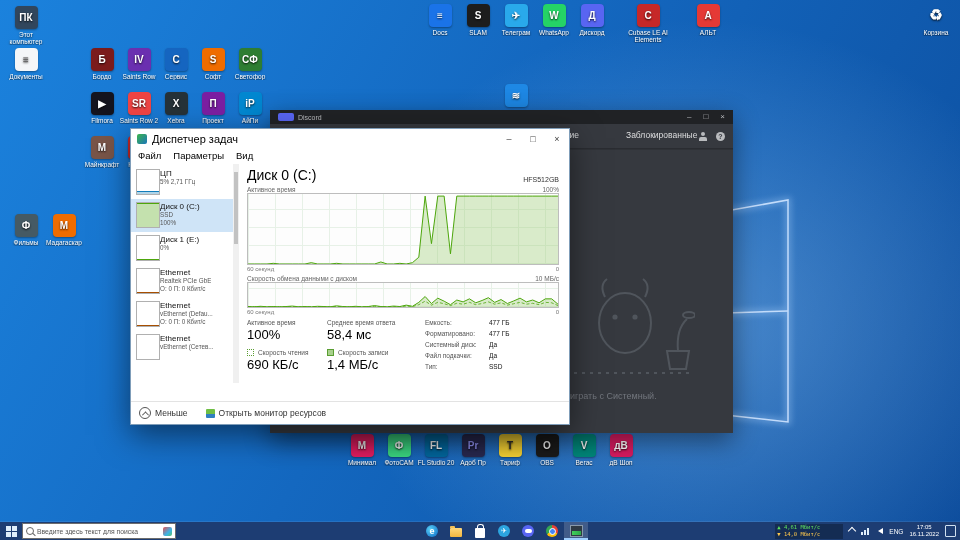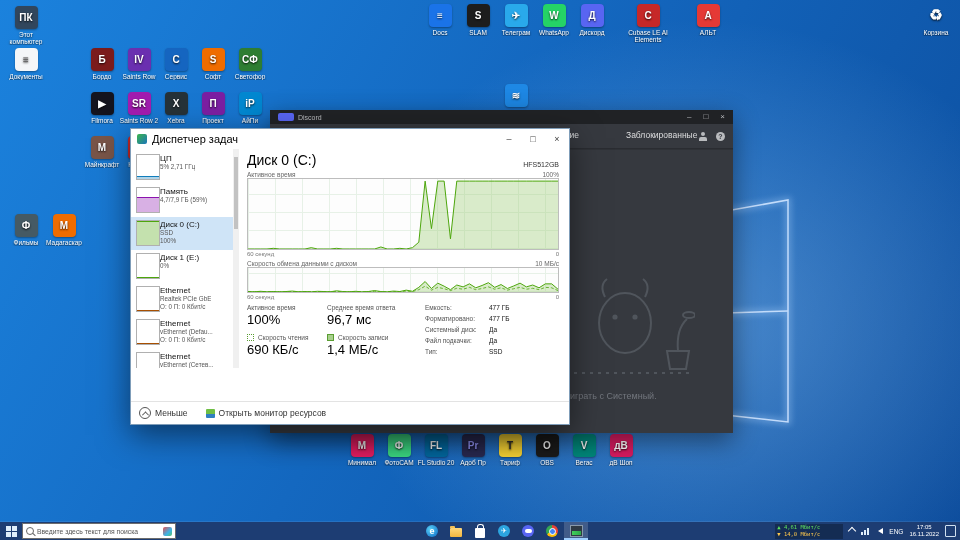--- a/index.html
+++ b/index.html
@@ -207,21 +207,21 @@
       </div>
 
       <div class="dicon" style="left: 82px; top: 92px;">
         <div class="ig" style="background: rgb(20, 20, 30);">
           <span>▶</span>
         </div>
         <div class="lbl">Filmora</div>
       </div>
 
       <div class="dicon" style="left: 119px; top: 92px;">
-        <div class="ig" style="background: #a21caf;">
+        <div class="ig" style="background: #ef4444;">
           <span>SR</span>
         </div>
         <div class="lbl">Saints Row 2</div>
       </div>
 
       <div class="dicon" style="left: 156px; top: 92px;">
         <div class="ig" style="background: rgb(38, 50, 56);">
           <span>X</span>
         </div>
         <div class="lbl">Xebra</div>
@@ -438,45 +438,41 @@
   <div class="tm">
     <div class="tm-title">
       <span class="tm-appicon"></span>
       <span class="tm-title-text">Диспетчер задач</span>
       <span class="tm-controls">
         <span>–</span>
         <span>□</span>
         <span>×</span>
       </span>
     </div>
+    <div class="tm-menu">
+
+    <span>Файл</span>
+        <span>Параметры</span>
+        <span>Вид</span>
+      </div>
     <div class="tm-body">
       <div class="tm-side">
         <div>
 
             <div class="tm-item">
               <span class="thumb">
                 <i style="height: 8%; border-top: 1px solid rgb(17, 125, 187); background: rgba(17, 125, 187, 0.333);"></i>
               </span>
               <span>
                 <div class="tname">ЦП</div>
                 <div class="tsub">5% 2,71 ГГц</div>
                 <div class="tsub"></div>
               </span>
             </div>
 
-            <div class="tm-item">
-              <span class="thumb">
-                <i style="height: 59%; border-top: 1px solid rgb(139, 18, 174); background: rgba(139, 18, 174, 0.333);"></i>
-              </span>
-              <span>
-                <div class="tname">Память</div>
-                <div class="tsub">4,7/7,9 ГБ (59%)</div>
-                <div class="tsub"></div>
-              </span>
-            </div>
 
             <div class="tm-item sel">
               <span class="thumb">
                 <i style="height: 95%; border-top: 1px solid rgb(77, 166, 12); background: rgba(77, 166, 12, 0.333);"></i>
               </span>
               <span>
                 <div class="tname">Диск 0 (C:)</div>
                 <div class="tsub">SSD</div>
                 <div class="tsub">100%</div>
               </span>
@@ -575,21 +571,21 @@
                   <span>Активное время</span>
                 </div>
                 <div class="sval">100%</div>
               </div>
 
               <div class="stat">
                 <div class="slabel">
 
                   <span>Среднее время ответа</span>
                 </div>
-                <div class="sval">96,7 мс</div>
+                <div class="sval">58,4 мс</div>
               </div>
 
               <div class="stat">
                 <div class="slabel">
                   <span class="legend dot"></span>
                   <span>Скорость чтения</span>
                 </div>
                 <div class="sval">690 КБ/с</div>
               </div>
 

